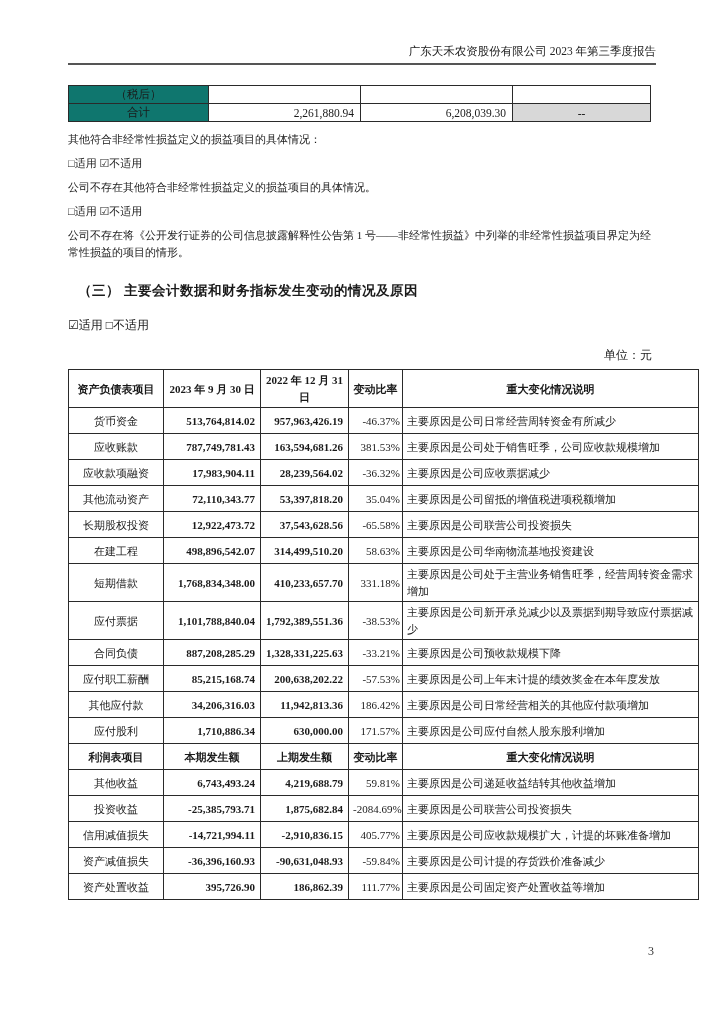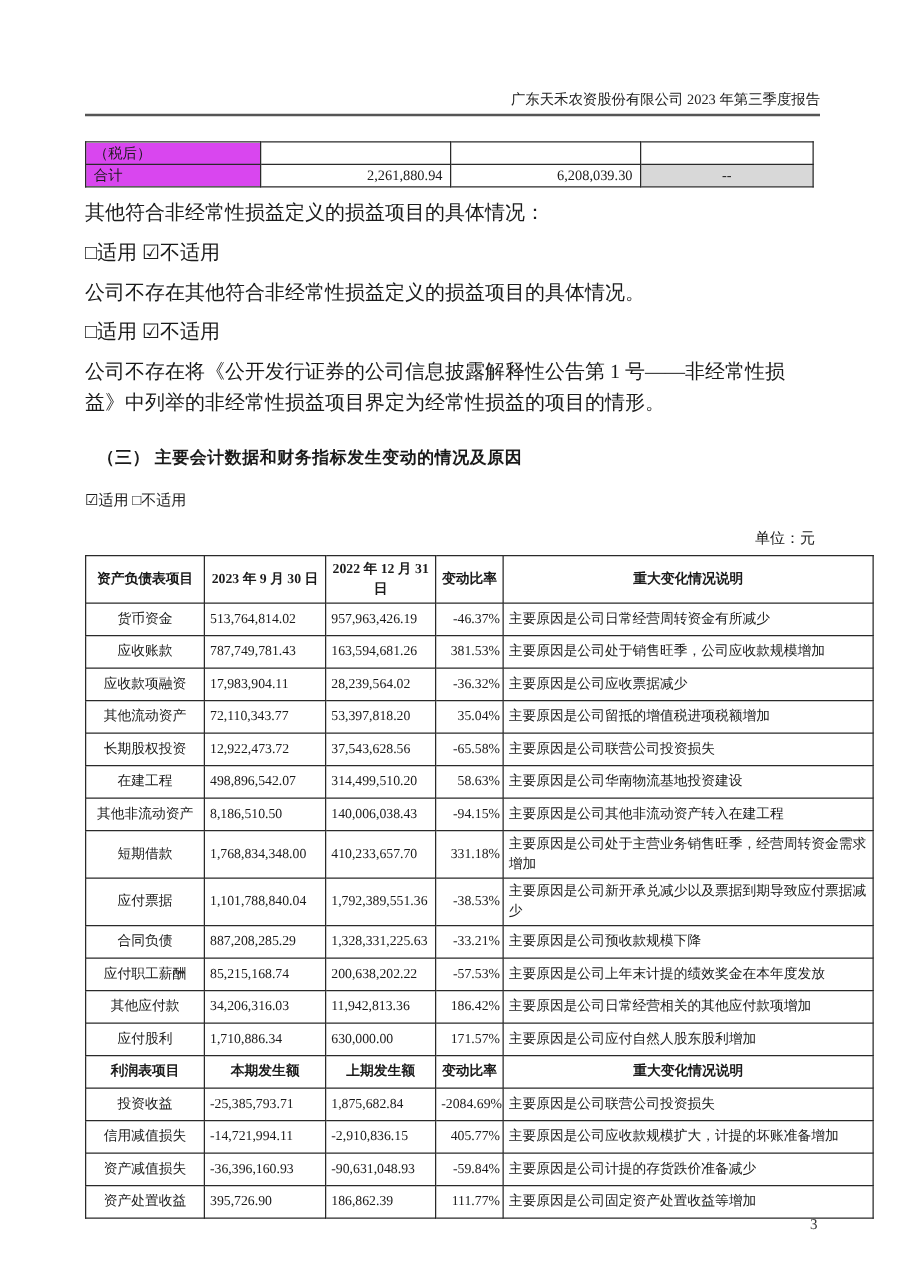--- a/index.html
+++ b/index.html
@@ -1,53 +1,52 @@
 <!DOCTYPE html>
 <html><head>
 <meta charset="utf-8">
 <style>
   * { margin:0; padding:0; box-sizing:border-box; }
   html,body { background:#ffffff; }
   .page {
     position:relative; width:724px; height:956px; background:#ffffff;
     font-family:"Liberation Serif","DejaVu Serif",serif; color:#1a1a1a;
     overflow:hidden;
-    margin-top:28px;
   }
   .report-header {
     position:absolute; left:68px; top:44px; width:588px;
     text-align:right; font-size:11.5px; color:#222;
     border-bottom:2px solid #555; padding-bottom:4px;
   }
   .content { position:absolute; left:68px; top:85px; width:630px; }
 
   
   table { border-collapse:collapse; table-layout:fixed; }
   .top-table { width:582px; font-size:11.5px; }
   .top-table td { border:1px solid #2a2a2a; padding:1px 6px; height:18px; overflow:hidden; }
-  .top-table .lbl { background:#d946ef; text-align:left; }
+  .top-table .lbl { background:#0f766e; text-align:center; }
   .top-table .num { text-align:right; }
   .top-table .dash { background:#d8d8d8; text-align:center; }
 
   .textblock { width:588px; margin-top:9px; }
-  .textblock p { font-size:16px; line-height:1.55; margin-bottom:7px; }
+  .textblock p { font-size:11px; line-height:1.55; margin-bottom:7px; }
   .cbline { font-size:12px; margin-bottom:8px; }
 
   .section-heading {
     font-size:13.5px; font-weight:bold; margin:21px 0 0 10px; letter-spacing:0.5px;
   }
   .applicability { font-size:12px; margin-top:17px; }
   .unit-label { width:630px; text-align:right; padding-right:46px; font-size:12px; margin:13px 0 5px; }
 
   
   .main-table { width:630px; font-size:11px; }
   .main-table td { border:1px solid #2a2a2a; padding:2px 4px; height:26px; overflow:hidden; line-height:1.5; }
   .main-table .hd { font-weight:bold; text-align:center; }
   .main-table .c-item { text-align:center; }
-  .main-table .c-num { text-align:left; padding-right:5px; }
+  .main-table .c-num { text-align:right; padding-right:5px;font-weight:bold; }
   .main-table .c-pct { text-align:right; padding-right:2px; }
   .main-table .c-desc { text-align:left; padding-left:4px; }
 
   .page-number { position:absolute; left:648px; top:944px; font-size:12px; color:#333; }
 </style>
 </head>
 <body>
 
 <div class="page">
 
@@ -146,27 +145,20 @@
         <td class="c-desc">主要原因是公司联营公司投资损失</td>
       </tr>
       <tr>
         <td class="c-item">在建工程</td>
         <td class="c-num">498,896,542.07</td>
         <td class="c-num">314,499,510.20</td>
         <td class="c-pct">58.63%</td>
         <td class="c-desc">主要原因是公司华南物流基地投资建设</td>
       </tr>
       <tr>
-        <td class="c-item">其他非流动资产</td>
-        <td class="c-num">8,186,510.50</td>
-        <td class="c-num">140,006,038.43</td>
-        <td class="c-pct">-94.15%</td>
-        <td class="c-desc">主要原因是公司其他非流动资产转入在建工程</td>
-      </tr>
-      <tr>
         <td class="c-item">短期借款</td>
         <td class="c-num">1,768,834,348.00</td>
         <td class="c-num">410,233,657.70</td>
         <td class="c-pct">331.18%</td>
         <td class="c-desc">主要原因是公司处于主营业务销售旺季，经营周转资金需求增加</td>
       </tr>
       <tr>
         <td class="c-item">应付票据</td>
         <td class="c-num">1,101,788,840.04</td>
         <td class="c-num">1,792,389,551.36</td>
@@ -204,20 +196,27 @@
 
       <tr>
         <td class="hd">利润表项目</td>
         <td class="hd">本期发生额</td>
         <td class="hd">上期发生额</td>
         <td class="hd">变动比率</td>
         <td class="hd">重大变化情况说明</td>
       </tr>
 
       <tr>
+        <td class="c-item">其他收益</td>
+        <td class="c-num">6,743,493.24</td>
+        <td class="c-num">4,219,688.79</td>
+        <td class="c-pct">59.81%</td>
+        <td class="c-desc">主要原因是公司递延收益结转其他收益增加</td>
+      </tr>
+      <tr>
         <td class="c-item">投资收益</td>
         <td class="c-num">-25,385,793.71</td>
         <td class="c-num">1,875,682.84</td>
         <td class="c-pct">-2084.69%</td>
         <td class="c-desc">主要原因是公司联营公司投资损失</td>
       </tr>
       <tr>
         <td class="c-item">信用减值损失</td>
         <td class="c-num">-14,721,994.11</td>
         <td class="c-num">-2,910,836.15</td>

